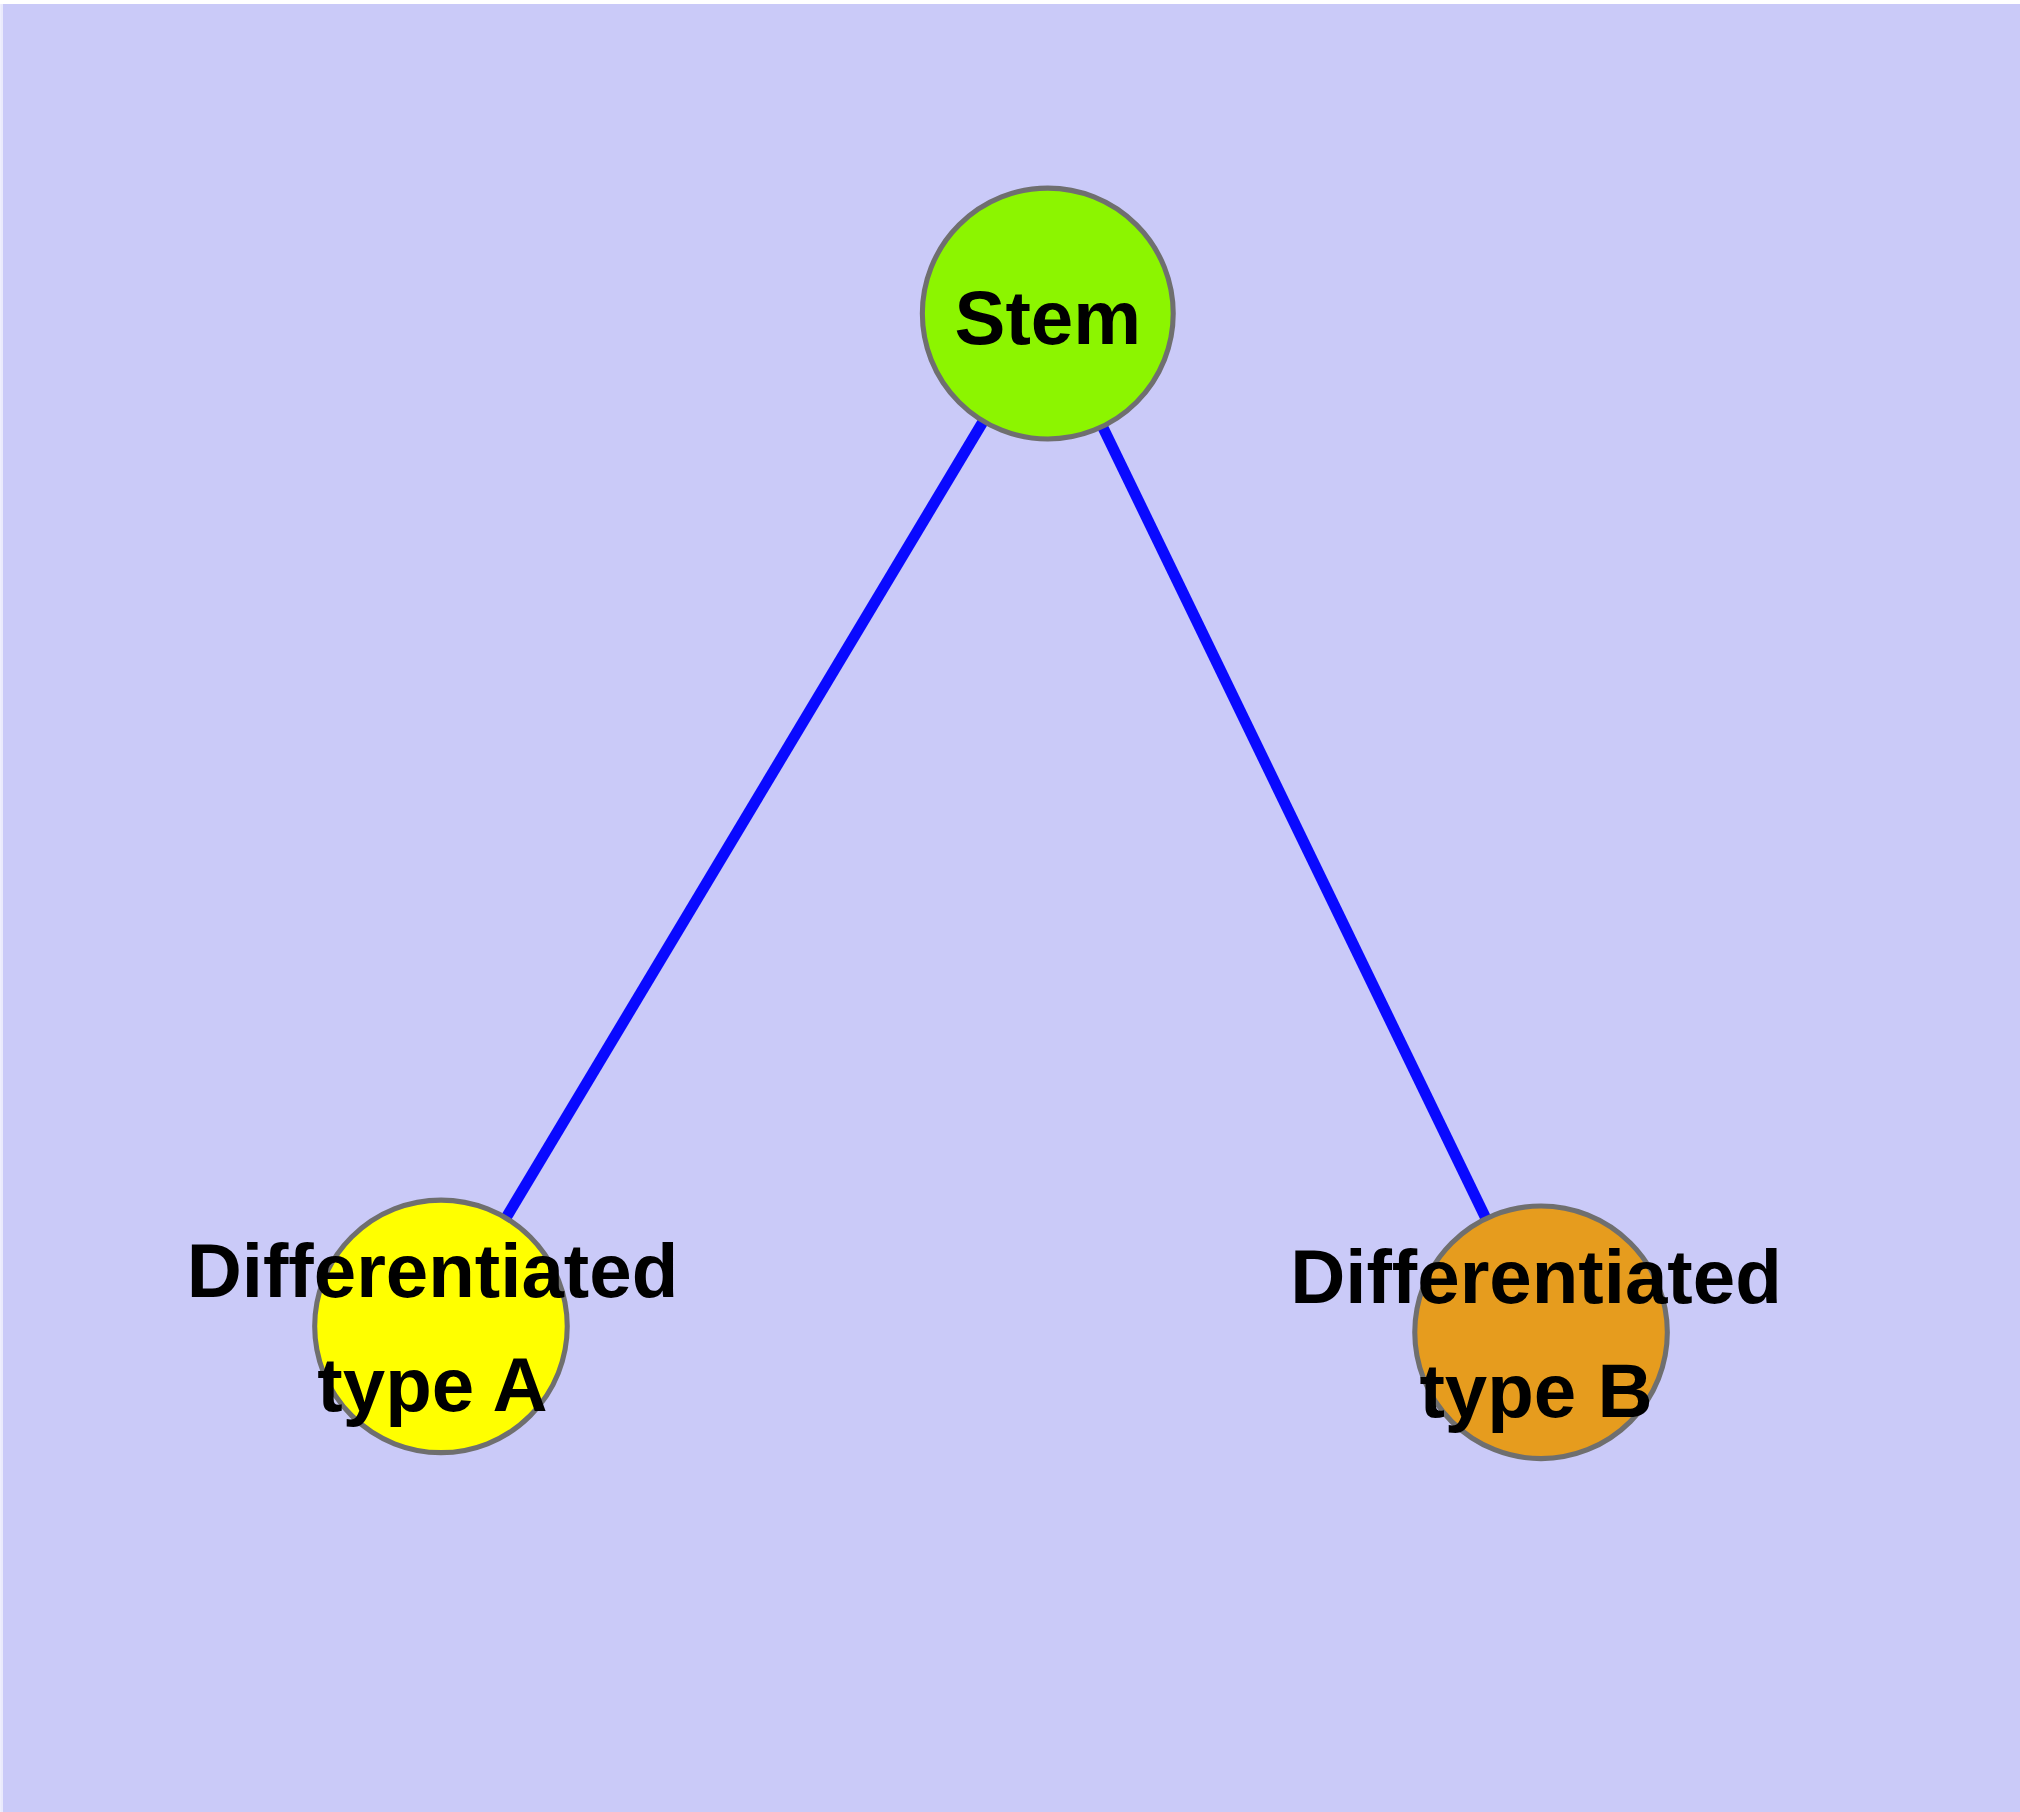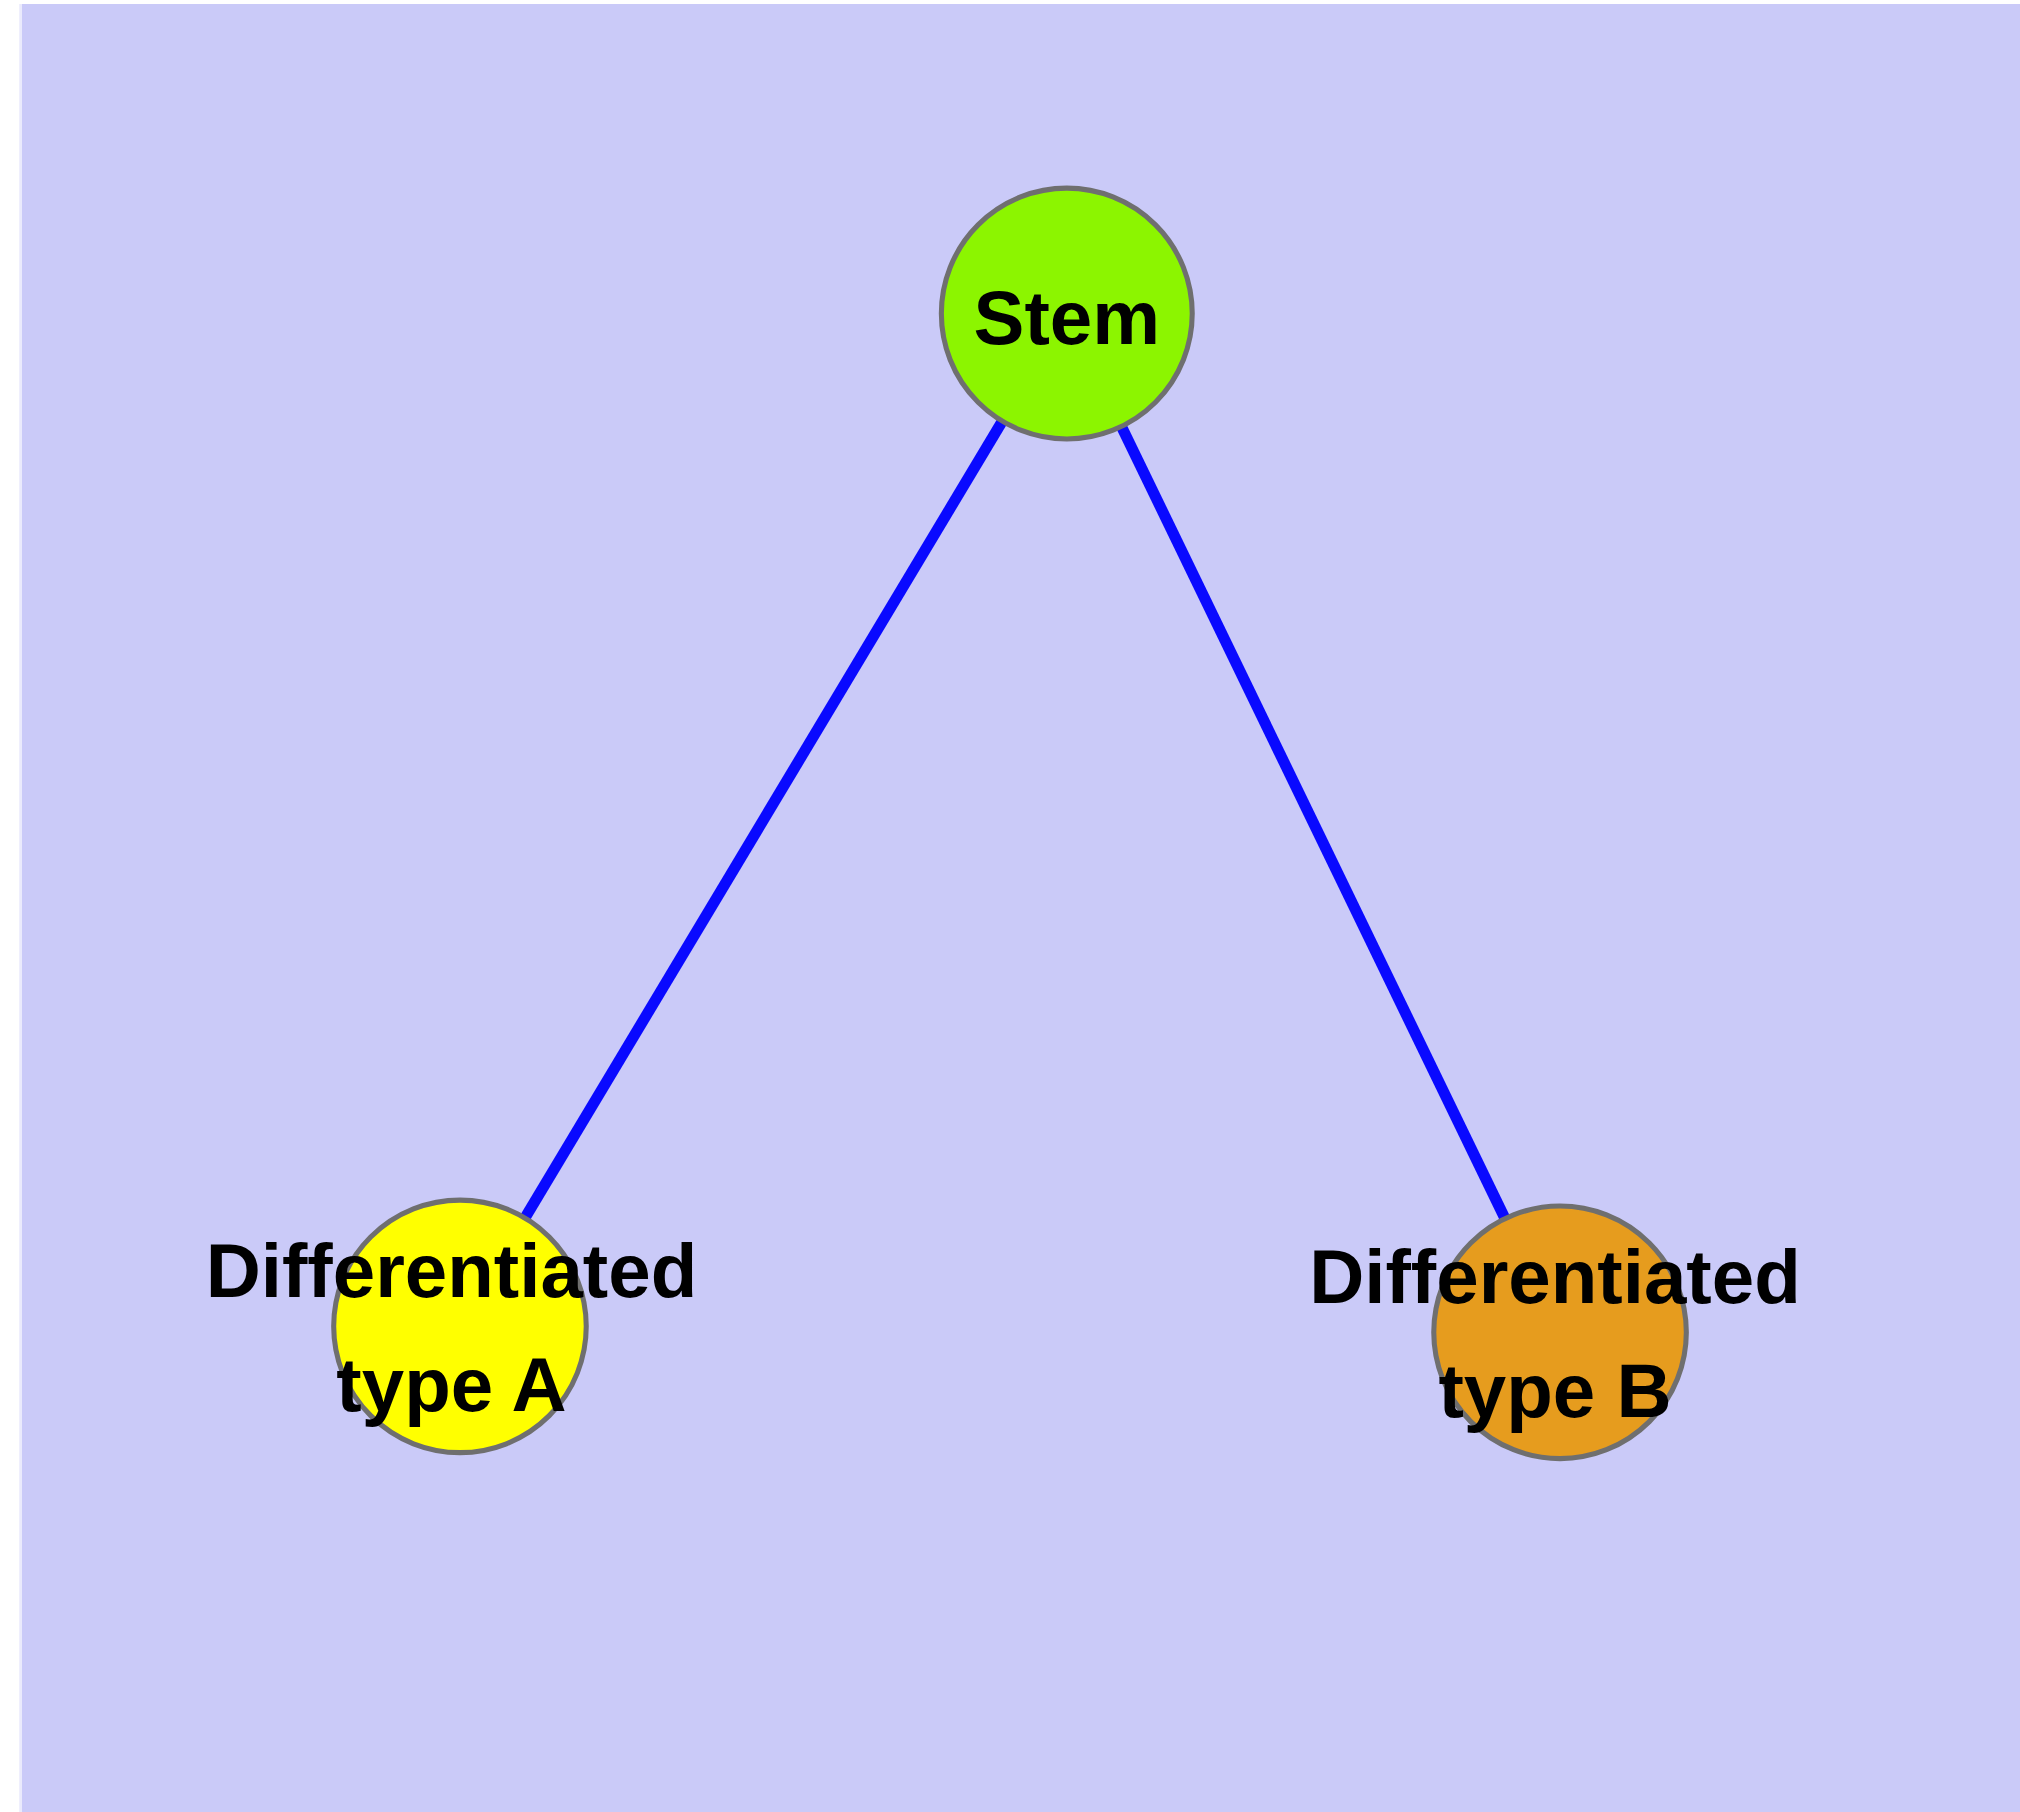--- a/index.html
+++ b/index.html
@@ -10,21 +10,20 @@
     width: 2021px;
     height: 1812px;
     position: relative;
     overflow: hidden;
     background: #ffffff;
     font-family: "Liberation Sans", sans-serif;
   }
   #canvas-wrap {
     position: absolute;
     inset: 0;
-    margin-left: 19px;
   }
   svg#graph {
     position: absolute;
     left: 0;
     top: 0;
     width: 2021px;
     height: 1812px;
     display: block;
   }
   .node-label {

